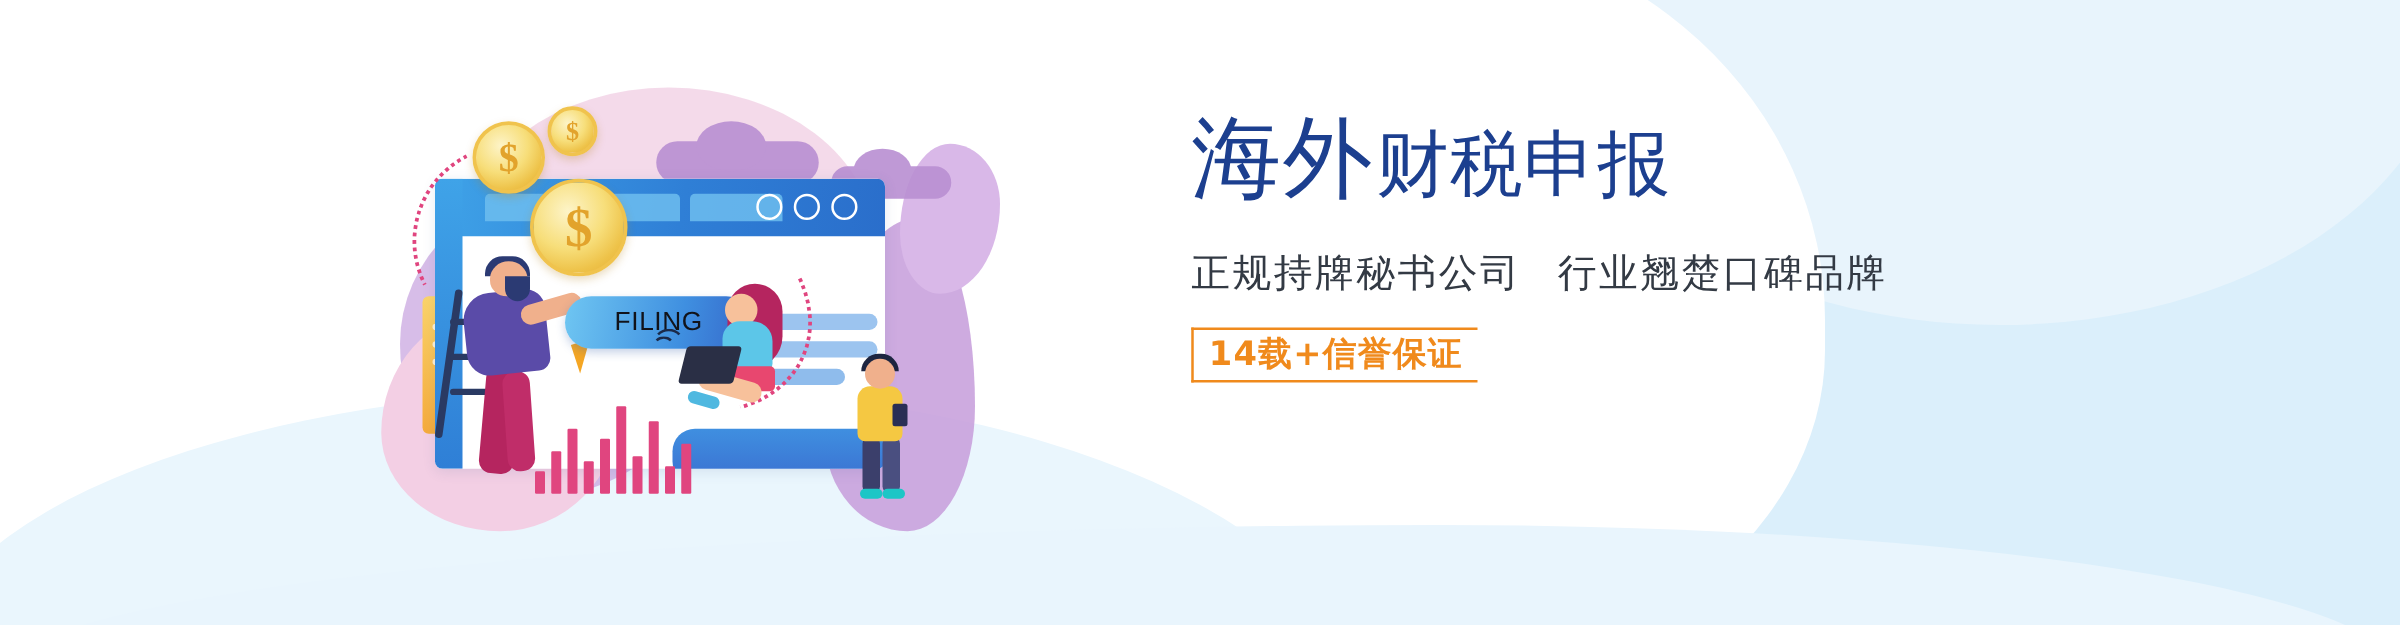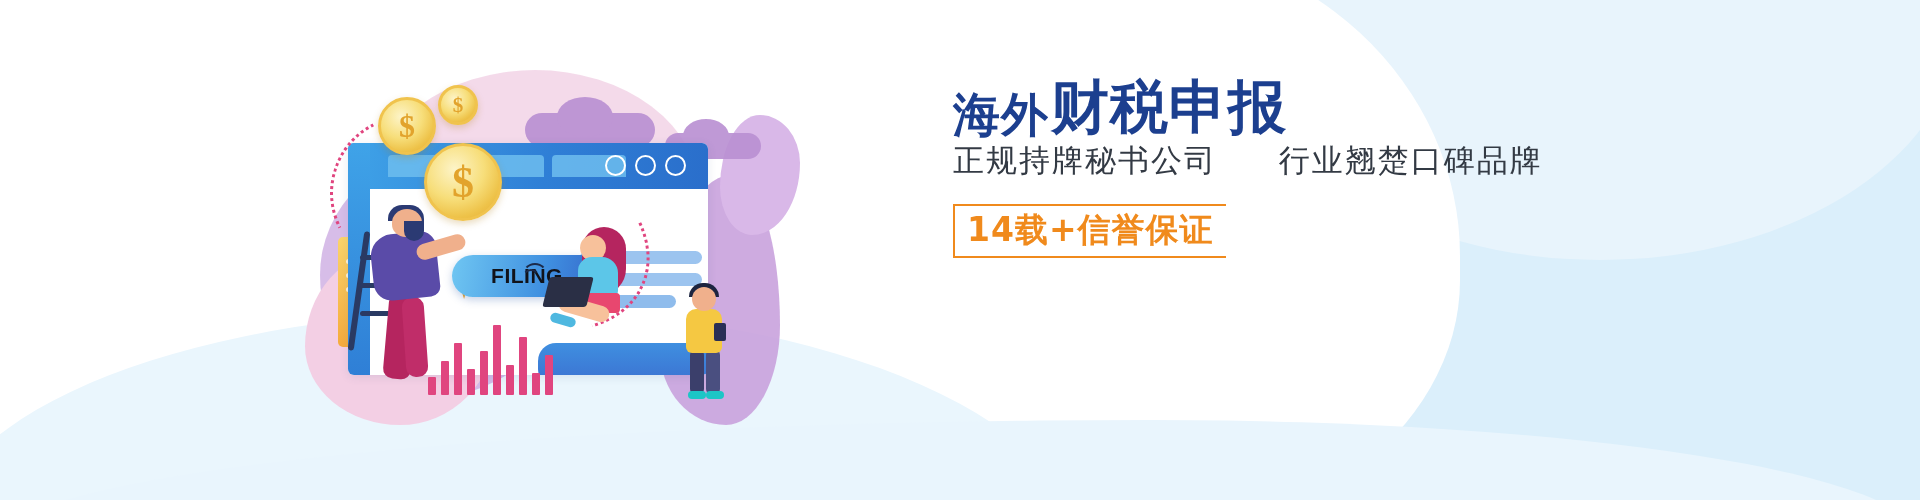--- a/index.html
+++ b/index.html
@@ -69,24 +69,24 @@
   .bar-tabs{position:absolute;left:40px;top:12px;display:flex;gap:8px;}
   .bar-tabs i{display:block;width:74px;height:22px;background:#6dbdee;border-radius:4px 4px 0 0;opacity:.85;}
 
   .line{position:absolute;border-radius:7px;background:#9cc4ef;}
   .l1{left:232px;top:108px;width:122px;height:13px;}
   .l2{left:232px;top:130px;width:122px;height:13px;}
   .l3{left:232px;top:152px;width:96px;height:13px;background:#8fbcec;}
   .panel-blue{position:absolute;left:190px;top:200px;width:178px;height:44px;
     background:linear-gradient(180deg,#3f8fe0,#3b6fd0);border-radius:18px 0 0 18px;}
 
-  .filing{position:absolute;left:152px;top:200px;width:150px;height:42px;border-radius:21px;
+  .filing{position:absolute;left:152px;top:182px;width:150px;height:42px;border-radius:21px;
     background:linear-gradient(100deg,#6fc6f2 0%,#3f8fe0 62%,#3566c9 100%);
     display:flex;align-items:center;justify-content:center;
-    color:#11131a;font-weight:700;font-size:21px;letter-spacing:.5px;
+    color:#11131a;font-weight:400;font-size:21px;letter-spacing:.5px;
     box-shadow:0 3px 8px rgba(45,90,170,.28);}
 
   
   .coin{position:absolute;border-radius:50%;
     background:radial-gradient(circle at 38% 32%,#fdf4c8 0%,#f7de7a 45%,#eec34a 72%,#e3a92f 100%);
     border:3px solid #f0c34d;
     display:flex;align-items:center;justify-content:center;
     color:#e2a32c;font-weight:700;font-family:"Liberation Serif",serif;
     box-shadow:0 3px 7px rgba(180,130,30,.28);}
   .coin-lg{left:124px;top:88px;width:72px;height:72px;font-size:44px;}
@@ -183,36 +183,36 @@
 
   .cursor{position:absolute;left:160px;top:218px;width:0;height:0;
     border-left:16px solid #f5a623;border-bottom:24px solid transparent;
     transform:rotate(-18deg);}
 
   
   .textblock{position:absolute;left:953px;top:78px;width:560px;}
   .headline{display:flex;align-items:flex-end;gap:2px;line-height:1;}
   .h-big{
     font-family:"DejaVu Sans","Liberation Sans",sans-serif;
-    font-size:47px;font-weight:700;color:#1c3f8f;letter-spacing:1px;
+    font-size:72px;font-weight:400;color:#1c3f8f;letter-spacing:1px;margin-top:12px;
   }
   .h-small{
     font-family:"DejaVu Sans","Liberation Sans",sans-serif;
-    font-size:58px;font-weight:700;color:#1c3f8f;letter-spacing:1px;
+    font-size:58px;font-weight:400;color:#1c3f8f;letter-spacing:1px;
     padding-bottom:2px;
   }
   .subtitle{
-    margin-top:2px;font-size:31px;color:#333a44;letter-spacing:2px;
-    font-family:Liberation Mono, monospace;white-space:pre;
+    margin-top:36px;font-size:31px;color:#333a44;letter-spacing:2px;
+    font-family:Liberation Serif, serif;white-space:pre;
   }
   .badges{margin-top:22px;display:flex;}
   .badge{
-    font-size:33px;font-weight:700;letter-spacing:1px;
+    font-size:27px;font-weight:700;letter-spacing:1px;
     font-family:"DejaVu Sans","Liberation Sans",sans-serif;
-    padding:6px 12px 7px 12px;line-height:1.18;box-sizing:border-box;height:54px;
+    padding:6px 12px 7px 12px;line-height:1.18;box-sizing:border-box;height:44px;
     display:flex;align-items:center;
   }
   .badge.outline{background:#ffffff;color:#f08a1c;border:2px solid #f08a1c;border-right:none;}
   .badge.solid{background:#f08a1c;color:#ffffff;border:2px solid #f08a1c;border-left:none;}
 </style>
 </head>
 <body>
 
 <div class="banner">
 

